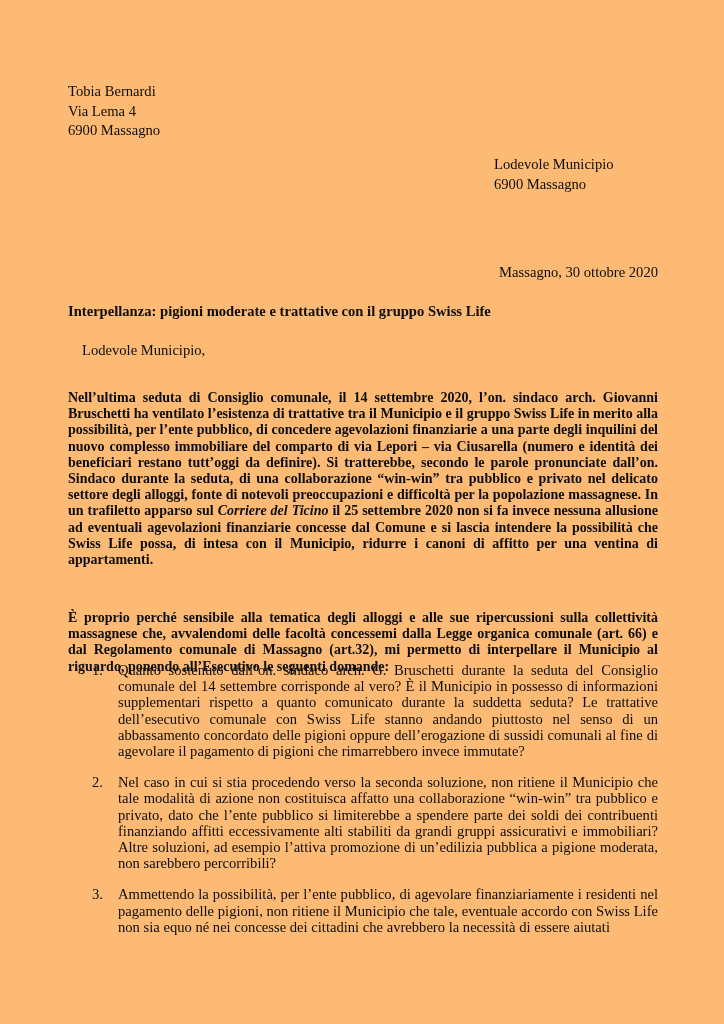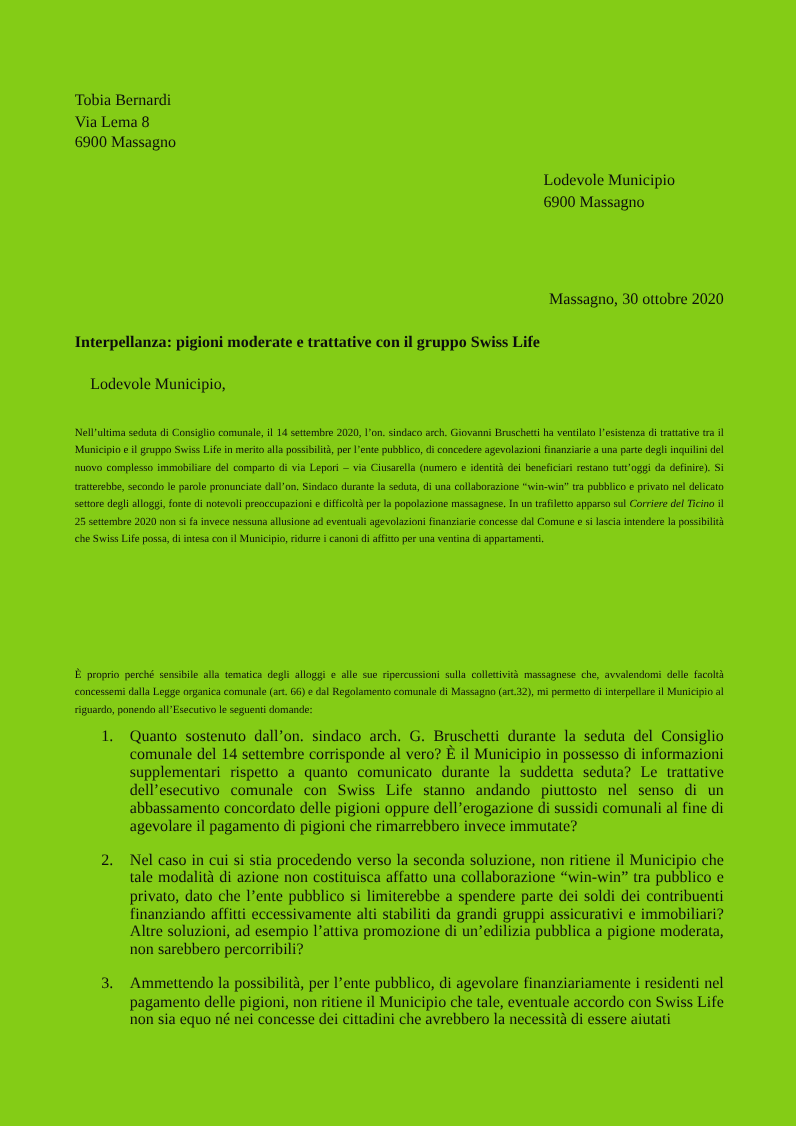--- a/index.html
+++ b/index.html
@@ -17,21 +17,21 @@
     color: #0d0d0d;
     -webkit-font-smoothing: antialiased;
   }
 
   .page {
     position: absolute;
     top: 0;
     left: 0;
     width: 724px;
     height: 1024px;
-    background: #84cc16;
+    background: #fdba74;
     box-sizing: border-box;
   }
 
   
   .content {
     position: absolute;
     left: 68px;
     top: 0;
     width: 590px;
   }
@@ -84,25 +84,26 @@
     width: 590px;
     font-size: 14.6px;
     line-height: 19px;
     margin-left: 14px;
   }
 
   .body-block {
     position: absolute;
     left: 0;
     width: 590px;
-    font-size: 10px;
+    font-size: 14px;
     line-height: 16.2px;
     text-align: justify;
     text-justify: inter-word;
     hyphens: none;
+    font-weight: bold;
   }
   #para-1 { top: 376px; }
   #para-2 { top: 596px; }
 
   .questions {
     position: absolute;
     top: 662px;
     left: 0;
     width: 590px;
     margin: 0;
@@ -132,21 +133,21 @@
   .italic { font-style: italic; }
 </style>
 </head>
 <body>
 
 <div class="page">
   <div class="content">
 
     <div class="sender-block">
       <div>Tobia Bernardi</div>
-      <div>Via Lema 8</div>
+      <div>Via Lema 4</div>
       <div>6900 Massagno</div>
     </div>
 
     <div class="recipient-block">
       <div>Lodevole Municipio</div>
       <div>6900 Massagno</div>
     </div>
 
     <div class="date-line">Massagno, 30 ottobre 2020</div>
 

